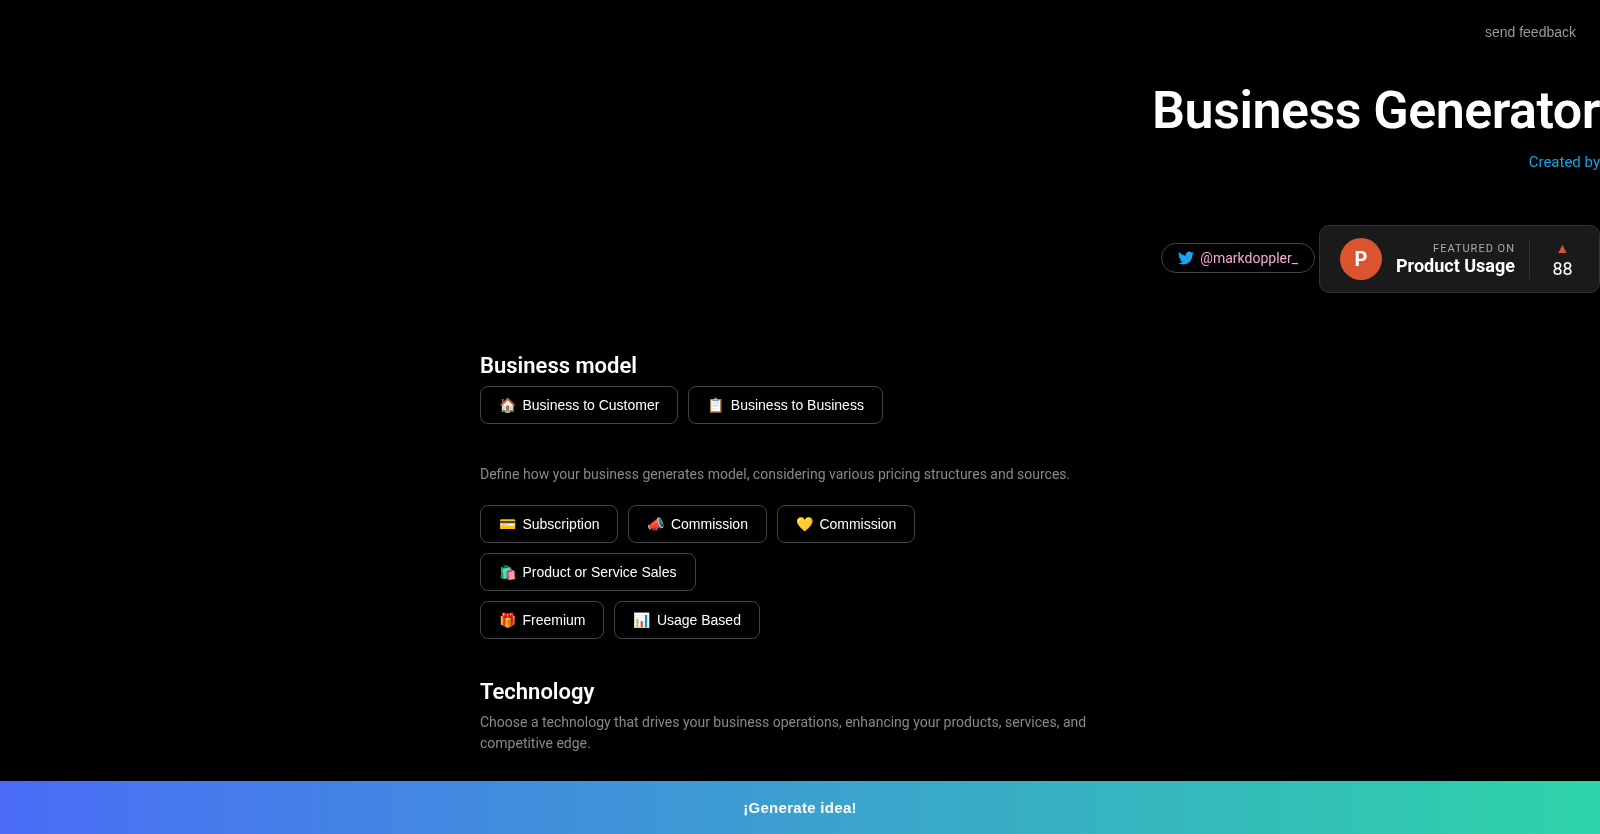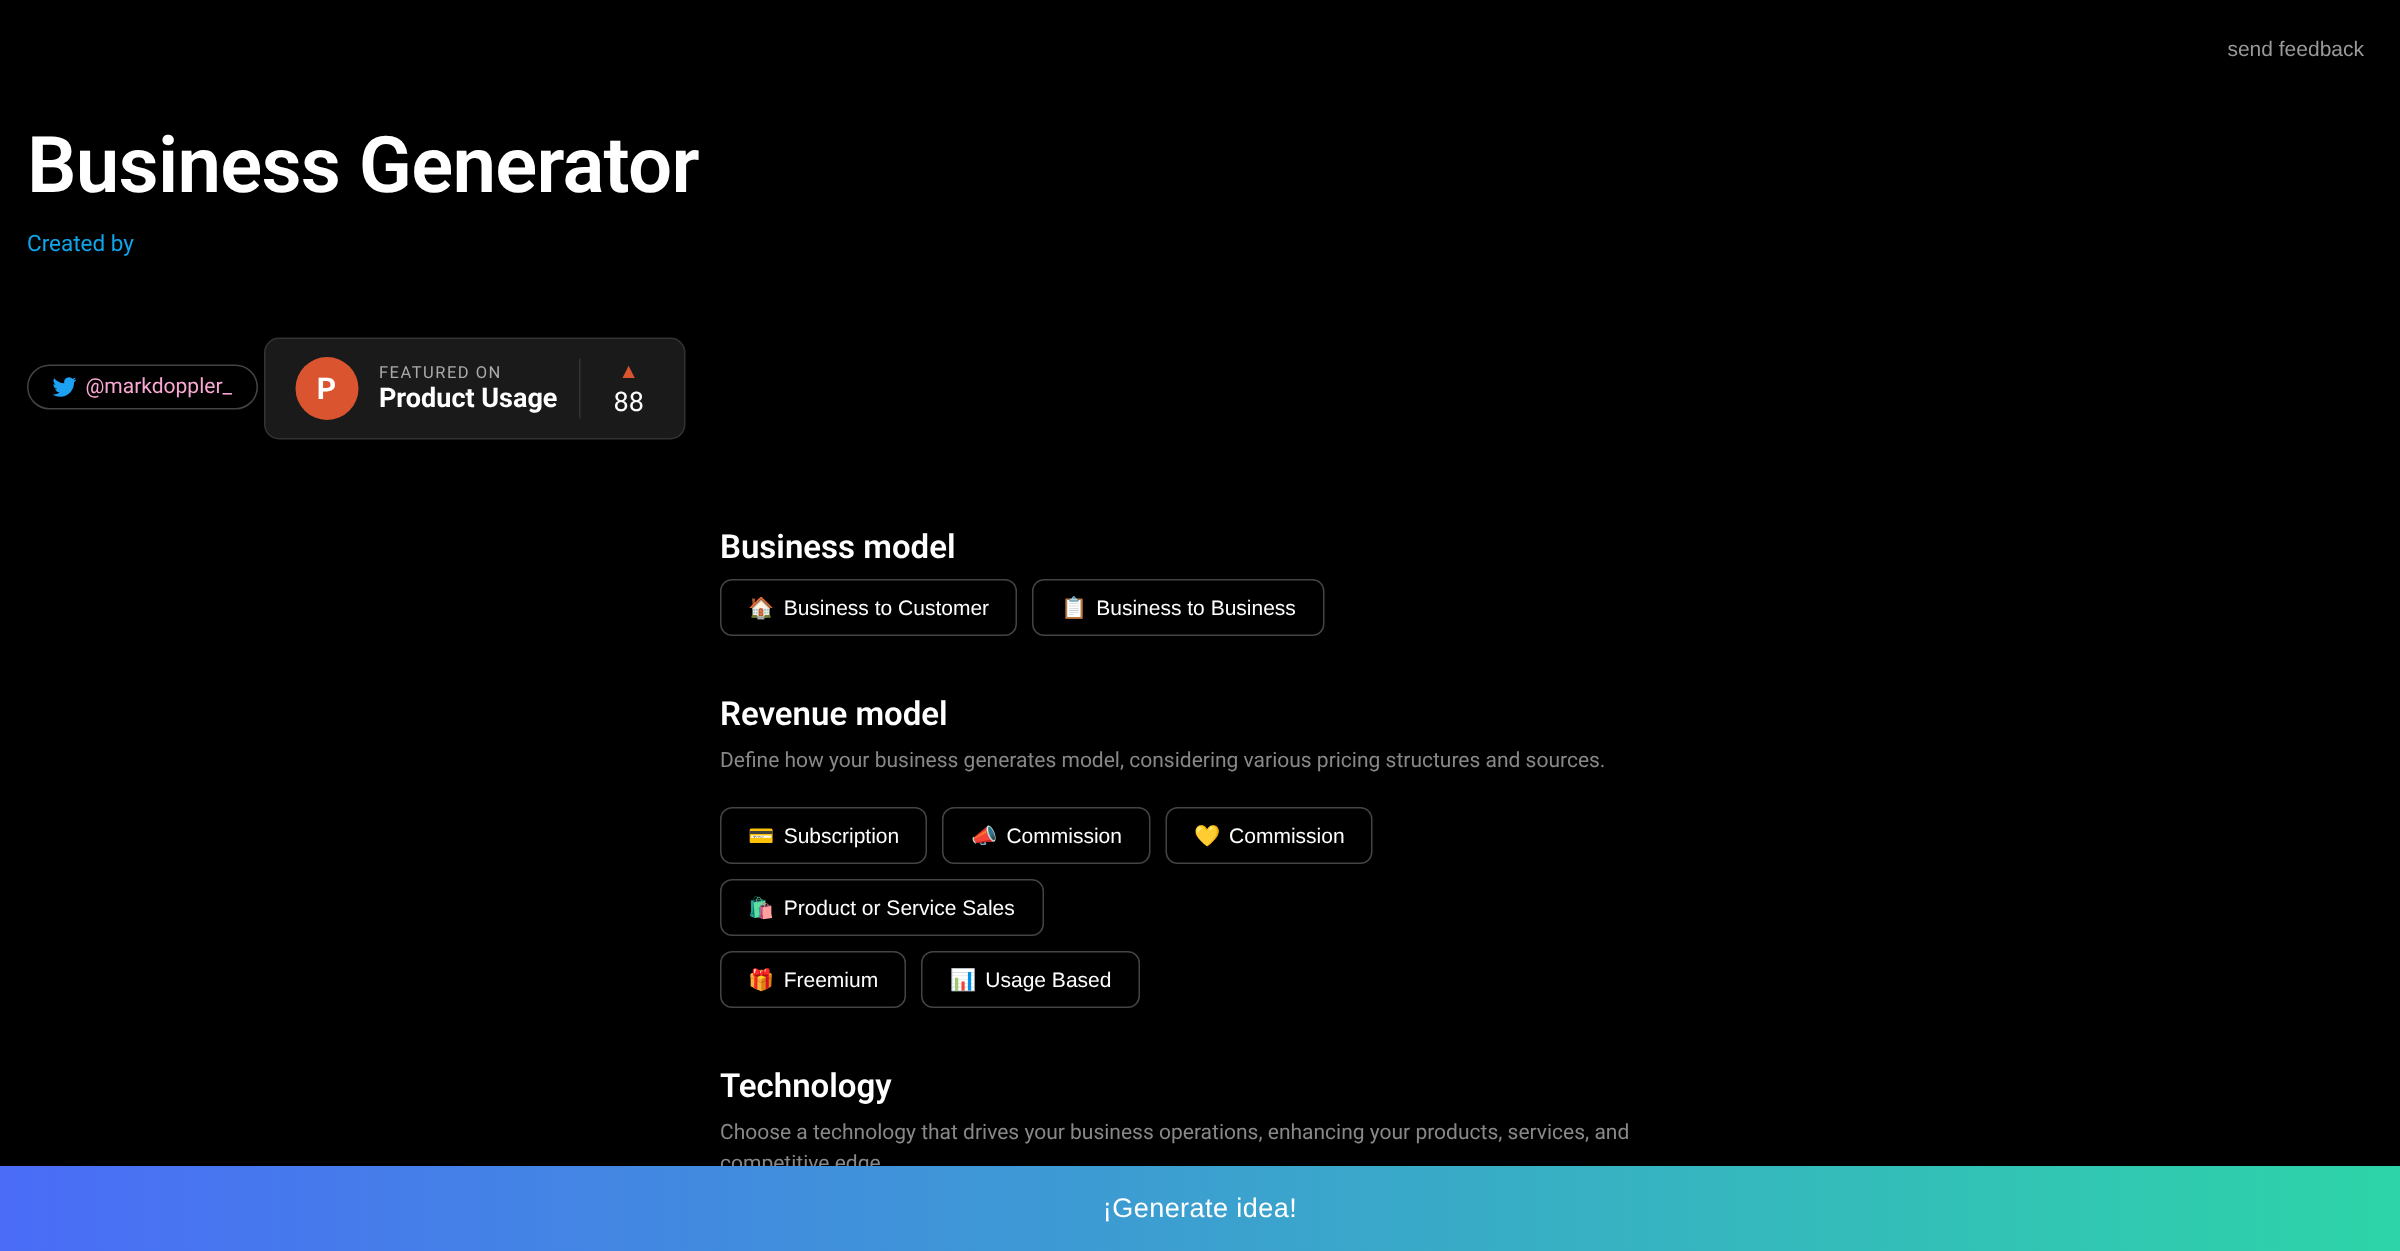--- a/index.html
+++ b/index.html
@@ -20,21 +20,21 @@
       right: 24px;
       color: #aaa;
       font-size: 14px;
       cursor: pointer;
       background: none;
       border: none;
       color: #999;
     }
 
     .header {
-      text-align: left;
+      text-align: right;
       padding-top: 80px;
       padding-left: 18px;
     }
 
     .main-title {
       font-size: 52px;
       font-weight: 600;
       color: #fff;
       letter-spacing: -0.5px;
       margin-bottom: 12px;
@@ -177,22 +177,22 @@
       position: fixed;
       bottom: 0;
       left: 0;
       width: 100%;
       z-index: 100;
     }
 
     .generate-btn {
       width: 100%;
       padding: 18px;
-      font-size: 18px;
-      font-weight: 400;
+      font-size: 15px;
+      font-weight: 700;
       color: #fff;
       border: none;
       cursor: pointer;
       background: linear-gradient(to right, #4a6cf7, #2dd4a8);
       letter-spacing: 0.3px;
       text-align: center;
     }
   </style>
 </head>
 <body>
@@ -235,21 +235,20 @@
         <span>Business to Customer</span>
       </button>
       <button class="option-btn">
         <span>📋</span>
         <span>Business to Business</span>
       </button>
     </div>
   </div>
 
   <div class="section">
-    <h2 class="section-title">Revenue model</h2>
     <p class="section-desc">Define how your business generates model, considering various pricing structures and sources.</p>
     <div class="options-row">
       <button class="option-btn">
         <span>💳</span>
         <span>Subscription</span>
       </button>
       <button class="option-btn">
         <span>📣</span>
         <span>Commission</span>
       </button>

